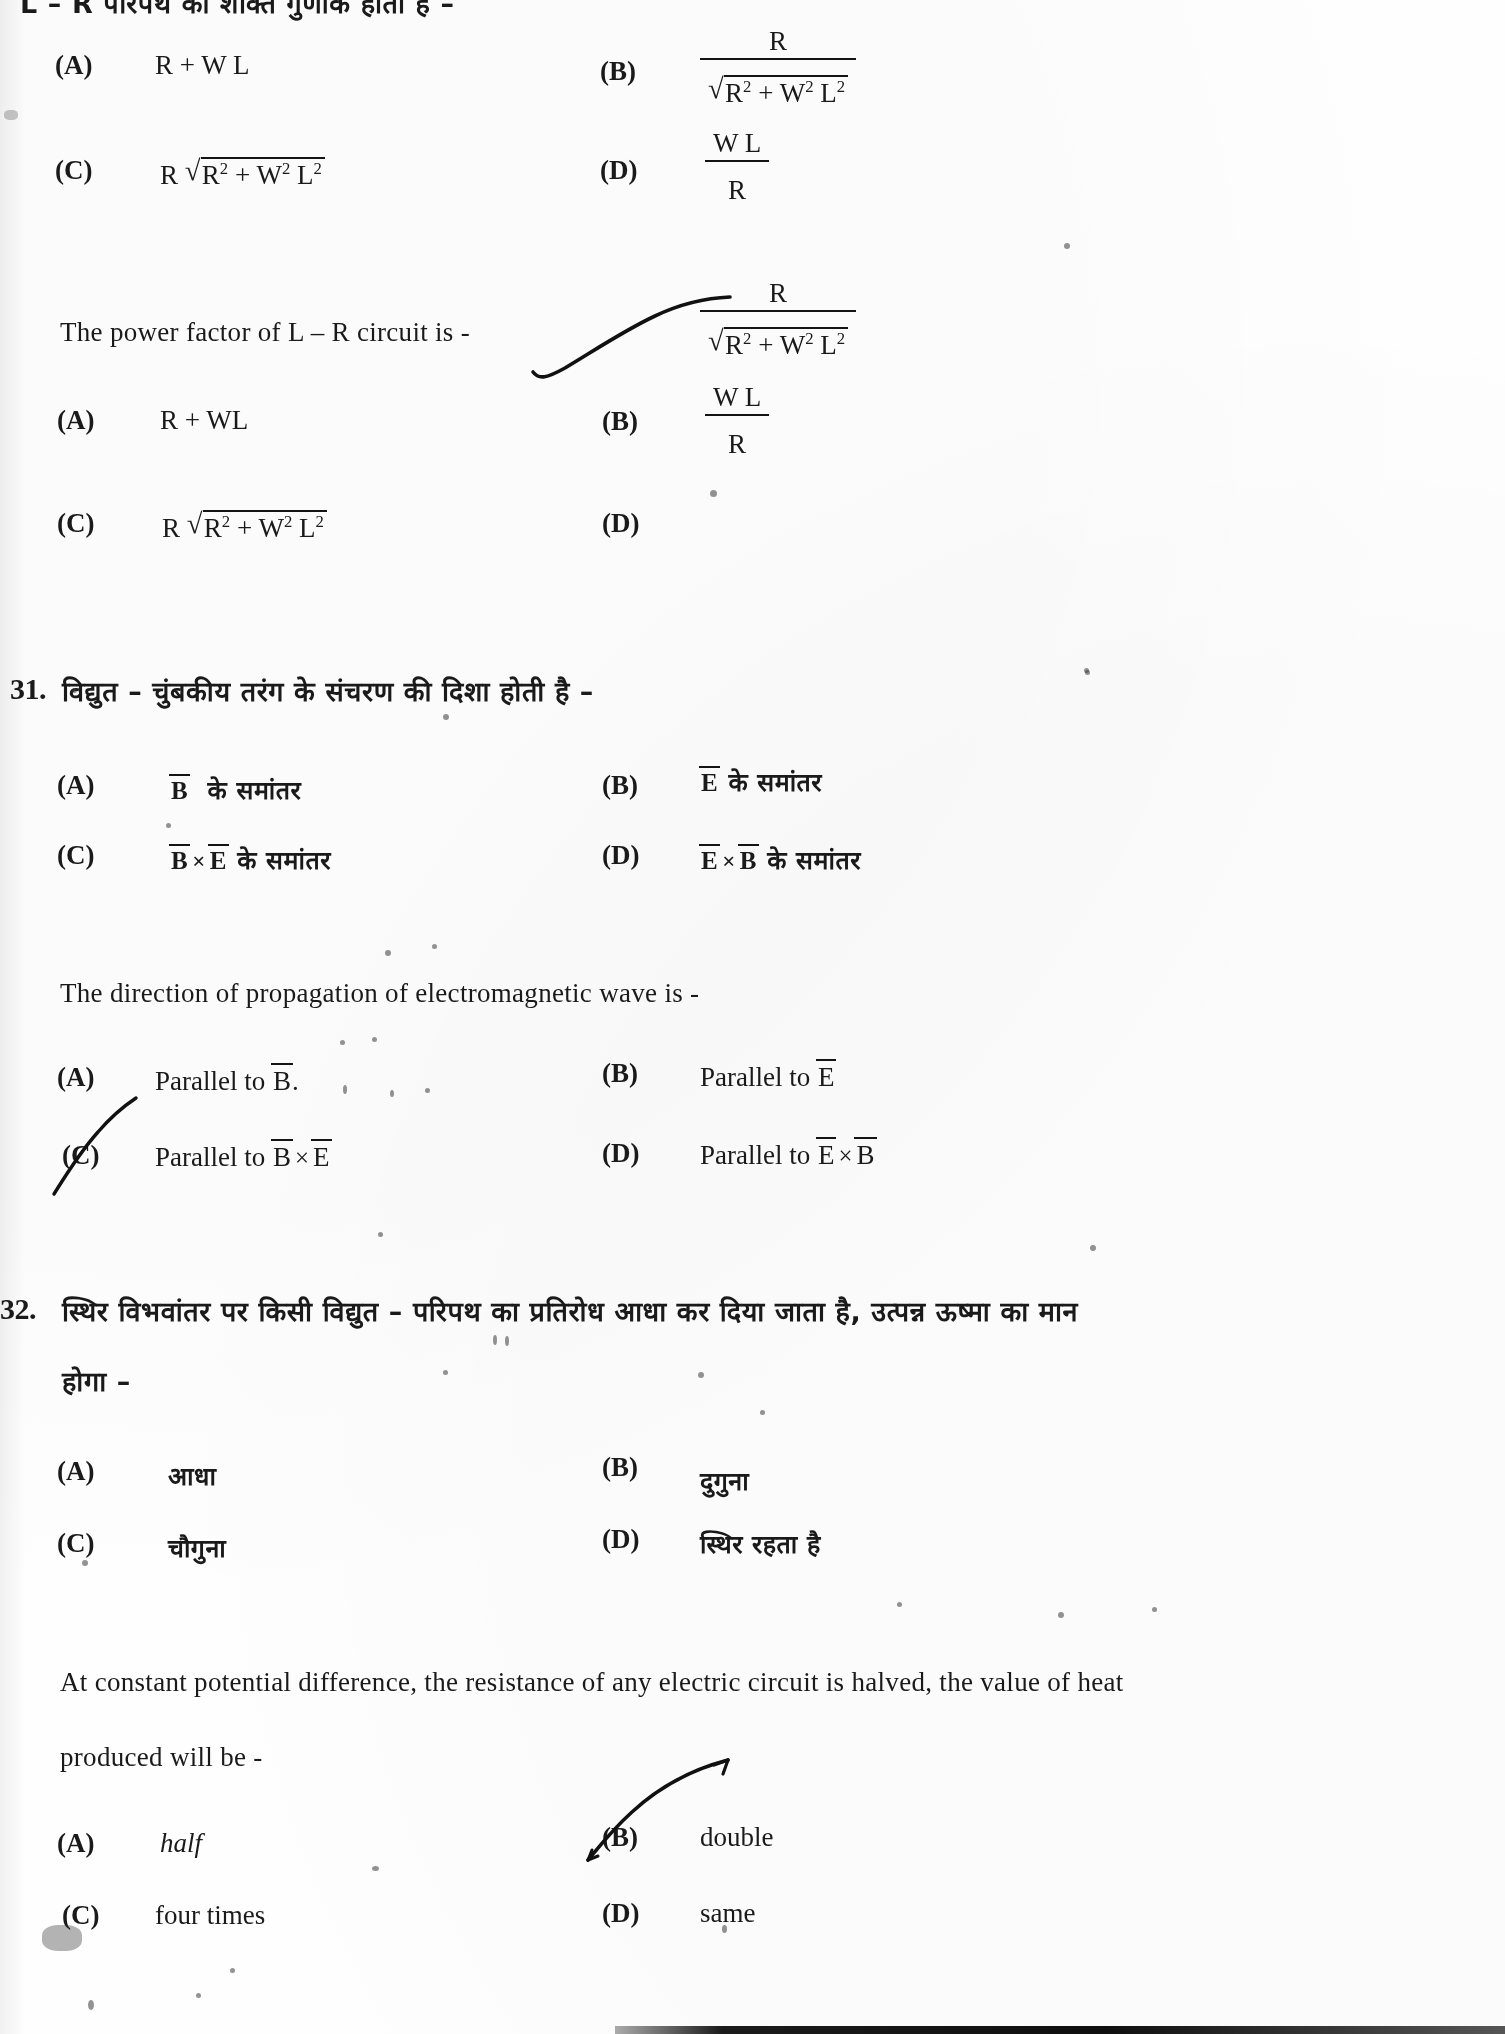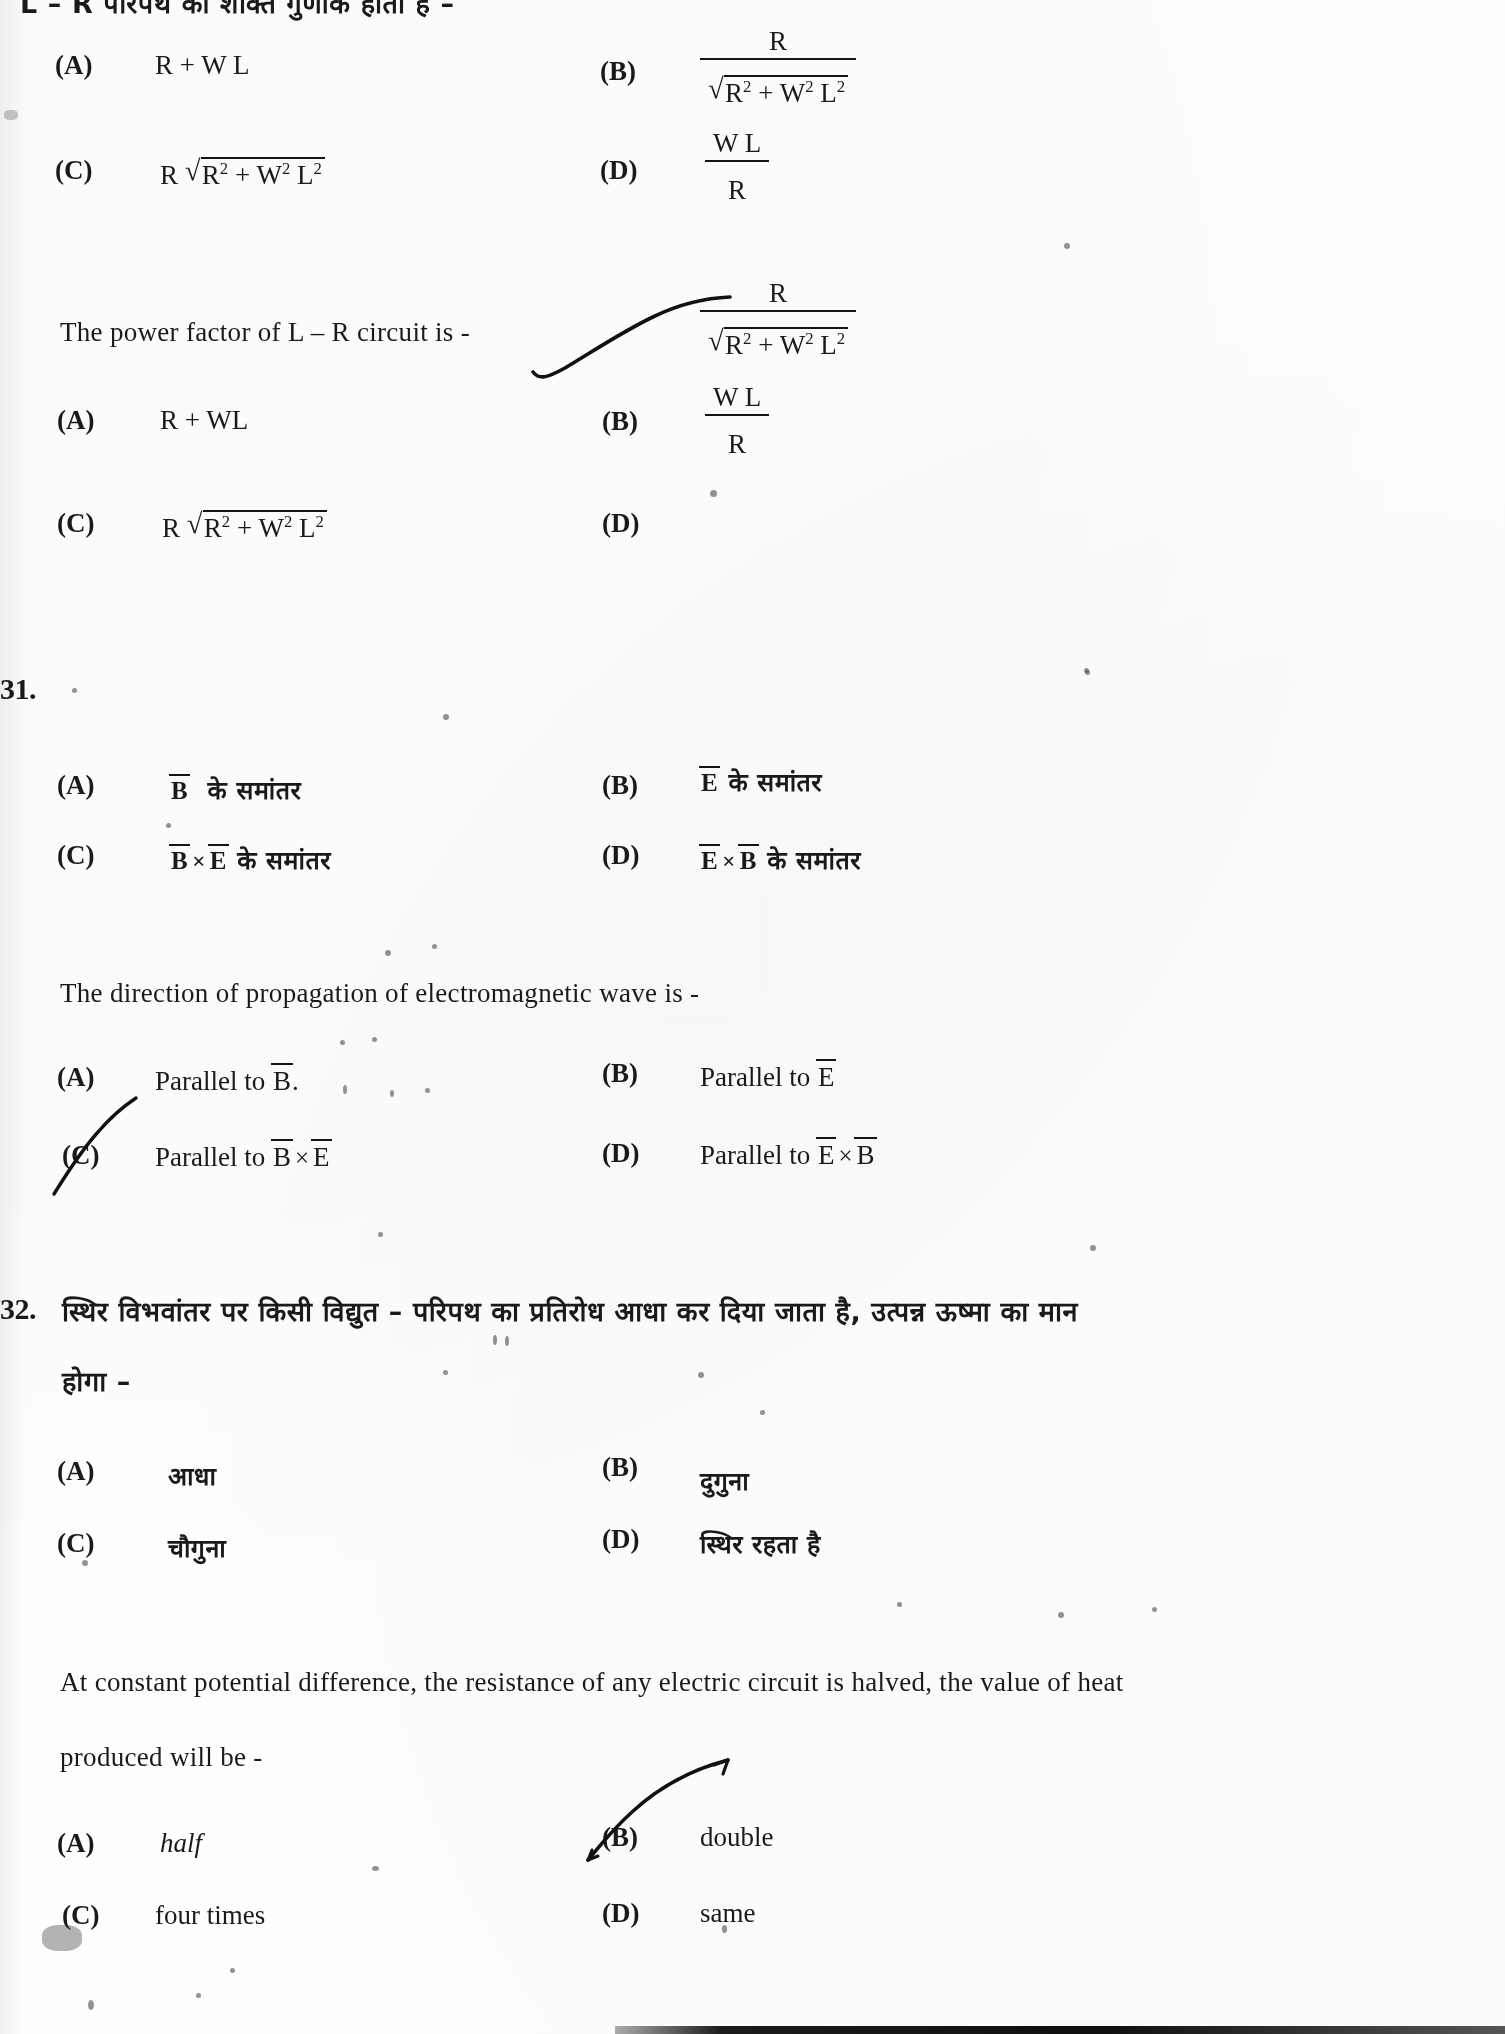--- a/index.html
+++ b/index.html
@@ -218,21 +218,22 @@
 
   <div class="opt-label" style="left:602px; top:508px;">(D)</div>
   <div class="blk math" style="left:705px; top:382px; font-size:27px;">
     <span class="frac"><span class="num">W L</span><span class="den">R</span></span>
   </div>
 
   <svg class="penstroke" style="left:525px; top:290px; width:230px; height:100px;" viewBox="0 0 230 100">
     <path d="M8 82 C 14 90, 22 88, 40 78 C 70 60, 100 40, 130 26 C 155 14, 182 8, 205 7" stroke-width="3.6"></path>
   </svg>
 
-  <div class="qnum" style="left:0px; top:672px;">31.</div>
+  <div class="qnum" style="left:0px; top:672px;padding-left:10px;">31.</div>
+  <div class="stem-hi" style="left:62px; top:672px;">विद्युत – चुंबकीय तरंग के संचरण की दिशा होती है –</div>
 
   <div class="opt-label" style="left:57px; top:770px;">(A)</div>
   <div class="opt-text hi" style="left:170px; top:772px;">
     <span class="math"><span class="vec">B</span></span>&nbsp; के समांतर
   </div>
 
   <div class="opt-label" style="left:602px; top:770px;">(B)</div>
   <div class="opt-text hi" style="left:700px; top:764px;">
     <span class="math"><span class="vec">E</span></span> के समांतर
   </div>

